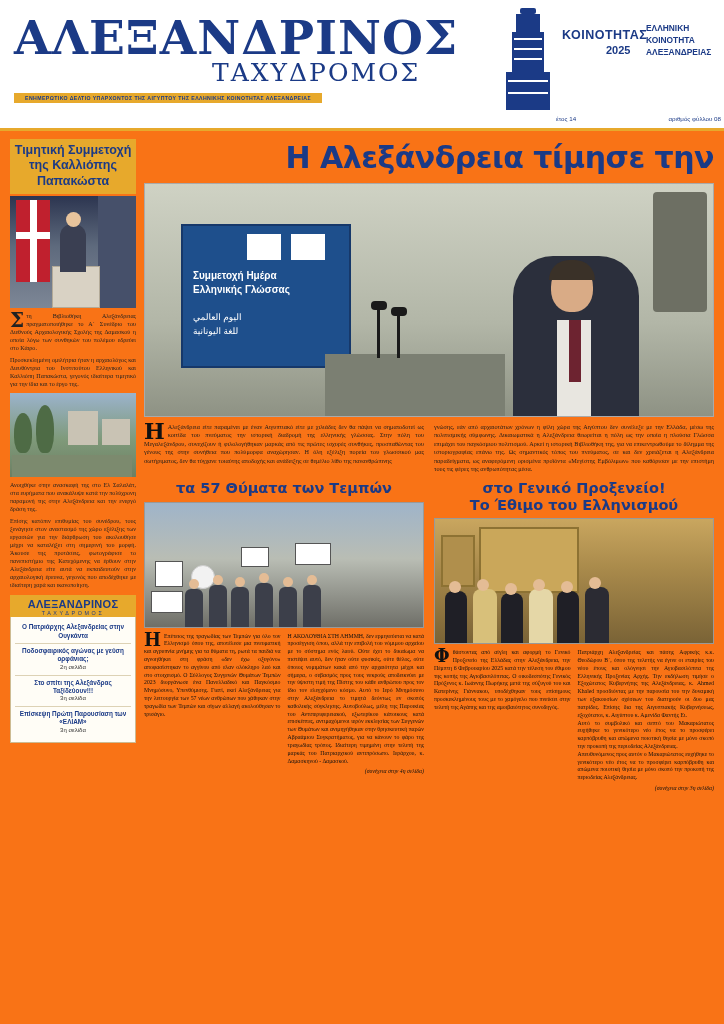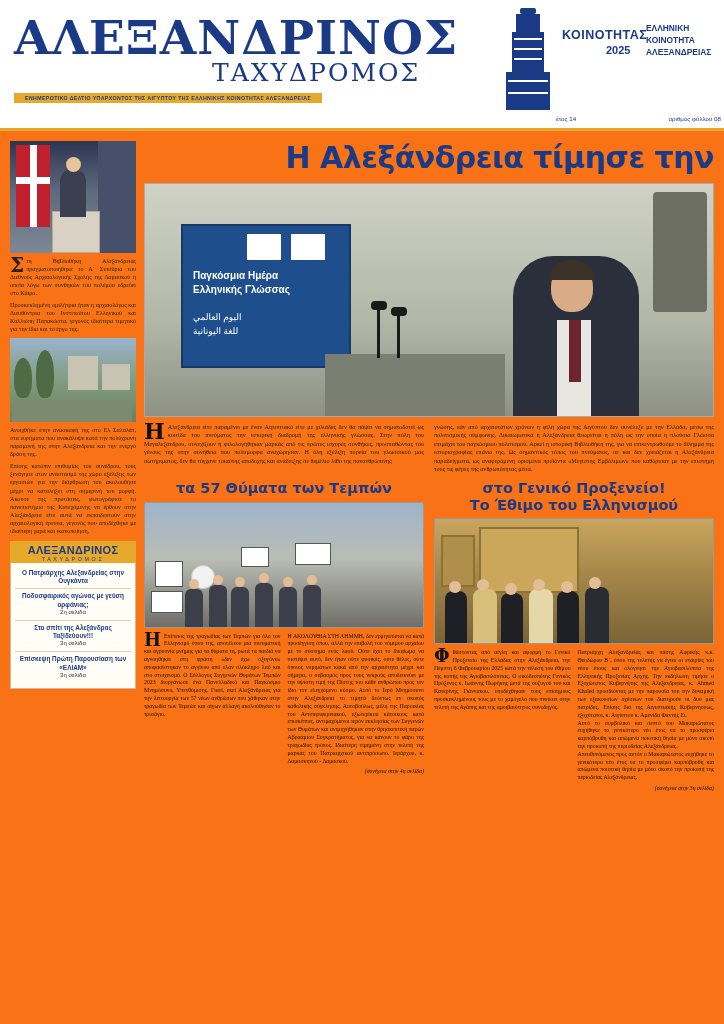--- a/index.html
+++ b/index.html
@@ -414,20 +414,21 @@
       <div class="meta-line">
         <span>έτος 14</span>
         <span>αριθμός φύλλου 08</span>
       </div>
     </div>
   </div>
 
   <div class="content">
 
     <div class="col-left">
+      <div class="left-head">Τιμητική Συμμετοχή της Καλλιόπης Παπακώστα</div>
 
       <div class="photo photo-speaker">
         <div class="flag-red"></div>
         <div class="flag-cross-v"></div>
         <div class="flag-cross-h"></div>
         <div class="backdrop"></div>
         <div class="podium"></div>
         <div class="speaker-figure"></div>
         <div class="speaker-head"></div>
       </div>
@@ -476,21 +477,21 @@
 
       <div class="headline">
         <div>Η Αλεξάνδρεια τίμησε την</div>
       </div>
 
       <div class="hero-photo">
         <div class="hero-wall"></div>
         <div class="hero-banner">
           <div class="hero-emblem"></div>
           <div class="hero-emblem2"></div>
-          <div class="bl1">Παγκόσμια Ημέρα</div>
+          <div class="bl1">Συμμετοχή Ημέρα</div>
           <div class="bl2">Ελληνικής Γλώσσας</div>
           <div class="bl3">اليوم العالمي</div>
           <div class="bl4">للغة اليونانية</div>
         </div>
         <div class="hero-lamp"></div>
         <div class="hero-podium"></div>
         <div class="hero-man-body"></div>
         <div class="hero-man-shirt"></div>
         <div class="hero-tie"></div>
         <div class="hero-man-head"></div>

